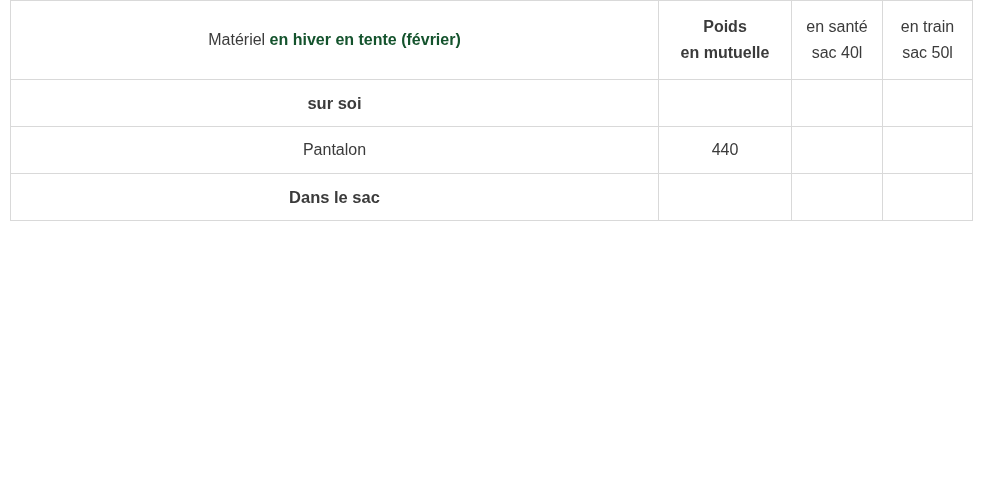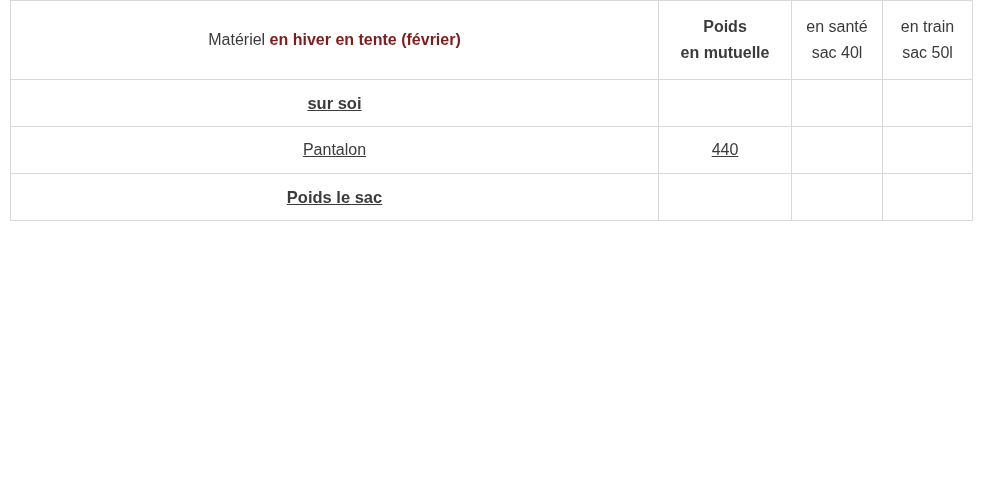--- a/index.html
+++ b/index.html
@@ -38,21 +38,21 @@
     height: 78px;
     padding: 4px 6px;
     font-size: 16px;
     line-height: 1.45;
   }
   .hdr-item {
     font-weight: bold;
     font-size: 17px;
   }
   .hdr-item .accent {
-    color: #7f1d1d;
+    color: #14532d;
     font-weight: bold;
   }
   .hdr-weight {
     font-weight: bold;
     font-size: 16.5px;
     line-height: 1.6;
   }
   .hdr-gite {
     font-weight: bold;
     font-size: 16.5px;
@@ -65,21 +65,20 @@
     color: #f0a500;
   }
   .hdr-tente span { display: block; }
   .hdr-weight span { display: block; font-weight: bold; }
   .hdr-gite span { display: block; }
 
   tbody td {
     height: 46px;
     padding: 4px 8px;
     line-height: 1.5;
-    text-decoration: underline;
   }
   tr.section td.item-cell {
     font-weight: bold;
     font-size: 16.5px;
   }
   td.item-cell {
     text-align: center;
     font-size: 16.5px;
   }
   td.item-cell .line { display: block; }
@@ -140,21 +139,21 @@
       <td class="empty-cell"></td>
     </tr>
 
 
 
 
 
 
     <tr class="section">
       <td class="item-cell">
-        <span class="line">Poids le sac</span>
+        <span class="line">Dans le sac</span>
       </td>
       <td class="weight-cell"></td>
       <td class="empty-cell"></td>
       <td class="empty-cell"></td>
     </tr>
 
   </tbody>
 </table>
 
 </body></html>

